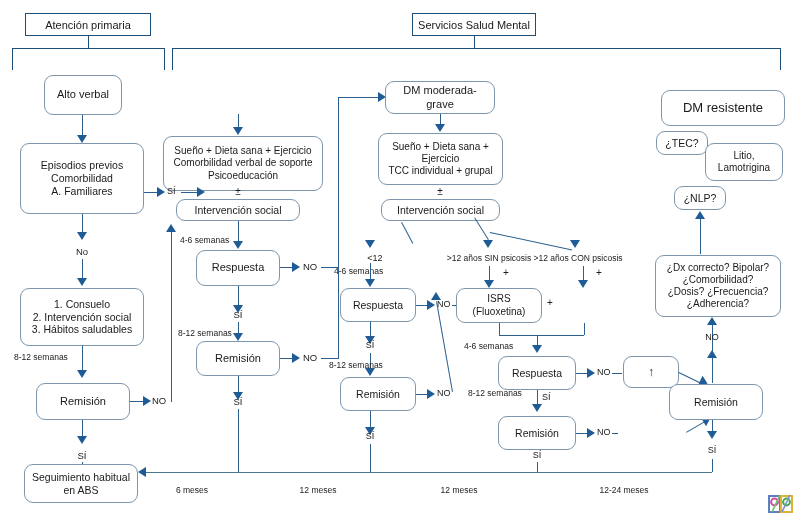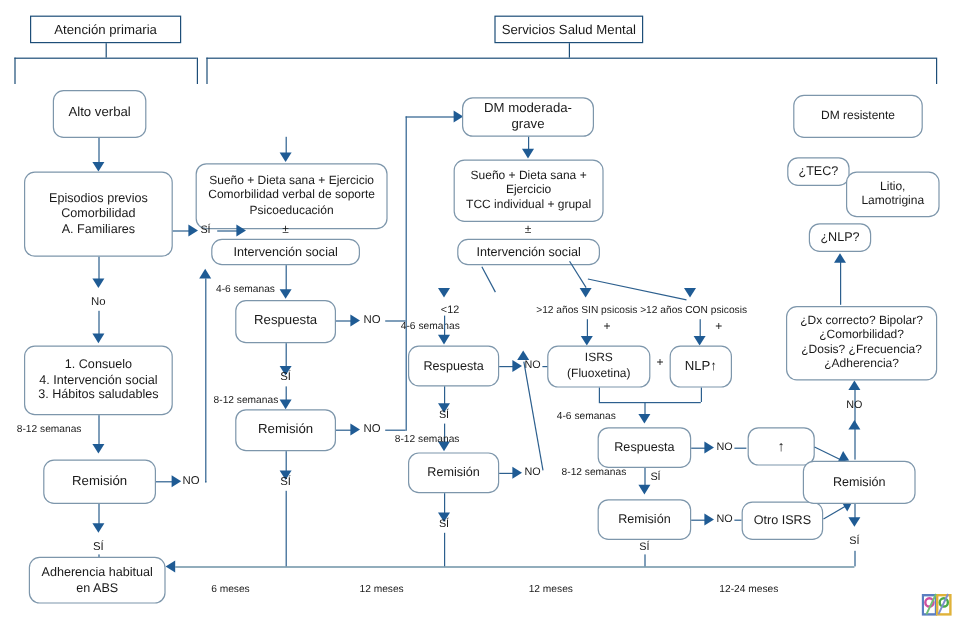--- a/index.html
+++ b/index.html
@@ -85,21 +85,21 @@
 A. Familiares</div>
 
   <div class="v" style="left:82px;top:214px;height:20px;"></div>
   <div class="ad" style="left:77px;top:232px;"></div>
   <div class="lbl c" style="left:82px;top:246px;font-size:9.5px;">No</div>
 
   <div class="v" style="left:82px;top:259px;height:21px;"></div>
   <div class="ad" style="left:77px;top:278px;"></div>
 
   <div class="node" style="left:20px;top:288px;width:124px;height:58px;font-size:10.5px;">1. Consuelo
-4. Intervención social
+2. Intervención social
 3. Hábitos saludables</div>
 
   <div class="v" style="left:82px;top:346px;height:26px;"></div>
   <div class="ad" style="left:77px;top:370px;"></div>
   <div class="lbl" style="left:14px;top:352px;font-size:8.5px;">8-12 semanas</div>
 
   <div class="node" style="left:36px;top:383px;width:94px;height:37px;font-size:11px;">Remisión</div>
 
   <div class="h" style="left:130px;top:401px;width:14px;"></div>
   <div class="ar" style="left:143px;top:396px;"></div>
@@ -107,21 +107,21 @@
   <div class="h" style="left:172px;top:401px;width:-0px;"></div>
   <div class="h" style="left:171px;top:401px;width:1px;"></div>
   <div class="v" style="left:171px;top:232px;height:170px;"></div>
   <div class="au" style="left:166px;top:224px;"></div>
 
   <div class="v" style="left:82px;top:420px;height:18px;"></div>
   <div class="ad" style="left:77px;top:436px;"></div>
   <div class="lbl c" style="left:82px;top:450px;font-size:9.5px;">SÍ</div>
   <div class="v" style="left:82px;top:462px;height:3px;"></div>
 
-  <div class="node" style="left:24px;top:464px;width:114px;height:39px;font-size:10.5px;">Adherencia habitual
+  <div class="node" style="left:24px;top:464px;width:114px;height:39px;font-size:10.5px;">Seguimiento habitual
 en ABS</div>
 
 
   <div class="v" style="left:238px;top:114px;height:15px;"></div>
   <div class="ad" style="left:233px;top:127px;"></div>
 
   <div class="node" style="left:163px;top:136px;width:160px;height:55px;font-size:10px;">Sueño + Dieta sana + Ejercicio
 Comorbilidad verbal de soporte
 Psicoeducación</div>
 
@@ -232,21 +232,20 @@
   <div class="lbl" style="left:503px;top:267px;font-size:10px;">+</div>
 
   <div class="v" style="left:583px;top:266px;height:16px;"></div>
   <div class="ad" style="left:578px;top:280px;"></div>
   <div class="lbl" style="left:596px;top:267px;font-size:10px;">+</div>
 
   <div class="node" style="left:456px;top:288px;width:86px;height:35px;font-size:10px;">ISRS (Fluoxetina)</div>
 
   <div class="lbl" style="left:547px;top:297px;font-size:10px;">+</div>
 
-  <div class="node" style="left:558px;top:288px;width:52px;height:35px;font-size:11px;">NLP↑</div>
 
   <div class="v" style="left:499px;top:323px;height:12px;"></div>
   <div class="v" style="left:584px;top:323px;height:12px;"></div>
   <div class="h" style="left:499px;top:335px;width:85px;"></div>
   <div class="v" style="left:537px;top:335px;height:12px;"></div>
   <div class="ad" style="left:532px;top:345px;"></div>
   <div class="lbl" style="left:464px;top:341px;font-size:8.5px;">4-6 semanas</div>
 
   <div class="node" style="left:498px;top:356px;width:78px;height:34px;font-size:10.5px;">Respuesta</div>
 
@@ -262,32 +261,31 @@
   <div class="ad" style="left:532px;top:404px;"></div>
   <div class="lbl" style="left:468px;top:388px;font-size:8.5px;">8-12 semanas</div>
 
   <div class="node" style="left:498px;top:416px;width:78px;height:34px;font-size:10.5px;">Remisión</div>
 
   <div class="h" style="left:576px;top:433px;width:12px;"></div>
   <div class="ar" style="left:587px;top:428px;"></div>
   <div class="lbl" style="left:597px;top:427px;font-size:9px;">NO</div>
   <div class="h" style="left:612px;top:433px;width:6px;"></div>
 
-  <div class="node" style="left:618px;top:418px;width:68px;height:32px;font-size:10.5px;">Otro ISRS</div>
 
   <div class="lbl c" style="left:537px;top:450px;font-size:9px;">SÍ</div>
   <div class="v" style="left:537px;top:462px;height:10px;"></div>
 
   <div class="diag" style="left:679px;top:372px;width:28px;transform:rotate(26deg);"></div>
   <div class="ar" style="left:700px;top:377px;transform:rotate(26deg);"></div>
 
   <div class="diag" style="left:686px;top:432px;width:26px;transform:rotate(-30deg);"></div>
   <div class="ar" style="left:703px;top:415px;transform:rotate(-30deg);"></div>
 
-  <div class="node" style="left:661px;top:79px;width:108px;height:36px;font-size:10px;">DM resistente</div>
+  <div class="node" style="left:661px;top:90px;width:124px;height:36px;font-size:13px;">DM resistente</div>
 
   <div class="node" style="left:656px;top:131px;width:52px;height:24px;font-size:10.5px;">¿TEC?</div>
 
   <div class="node" style="left:705px;top:143px;width:78px;height:38px;font-size:10px;">Litio,
 Lamotrigina</div>
 
   <div class="node" style="left:674px;top:186px;width:52px;height:24px;font-size:10.5px;">¿NLP?</div>
 
   <div class="v" style="left:700px;top:218px;height:36px;"></div>
   <div class="au" style="left:695px;top:211px;"></div>

